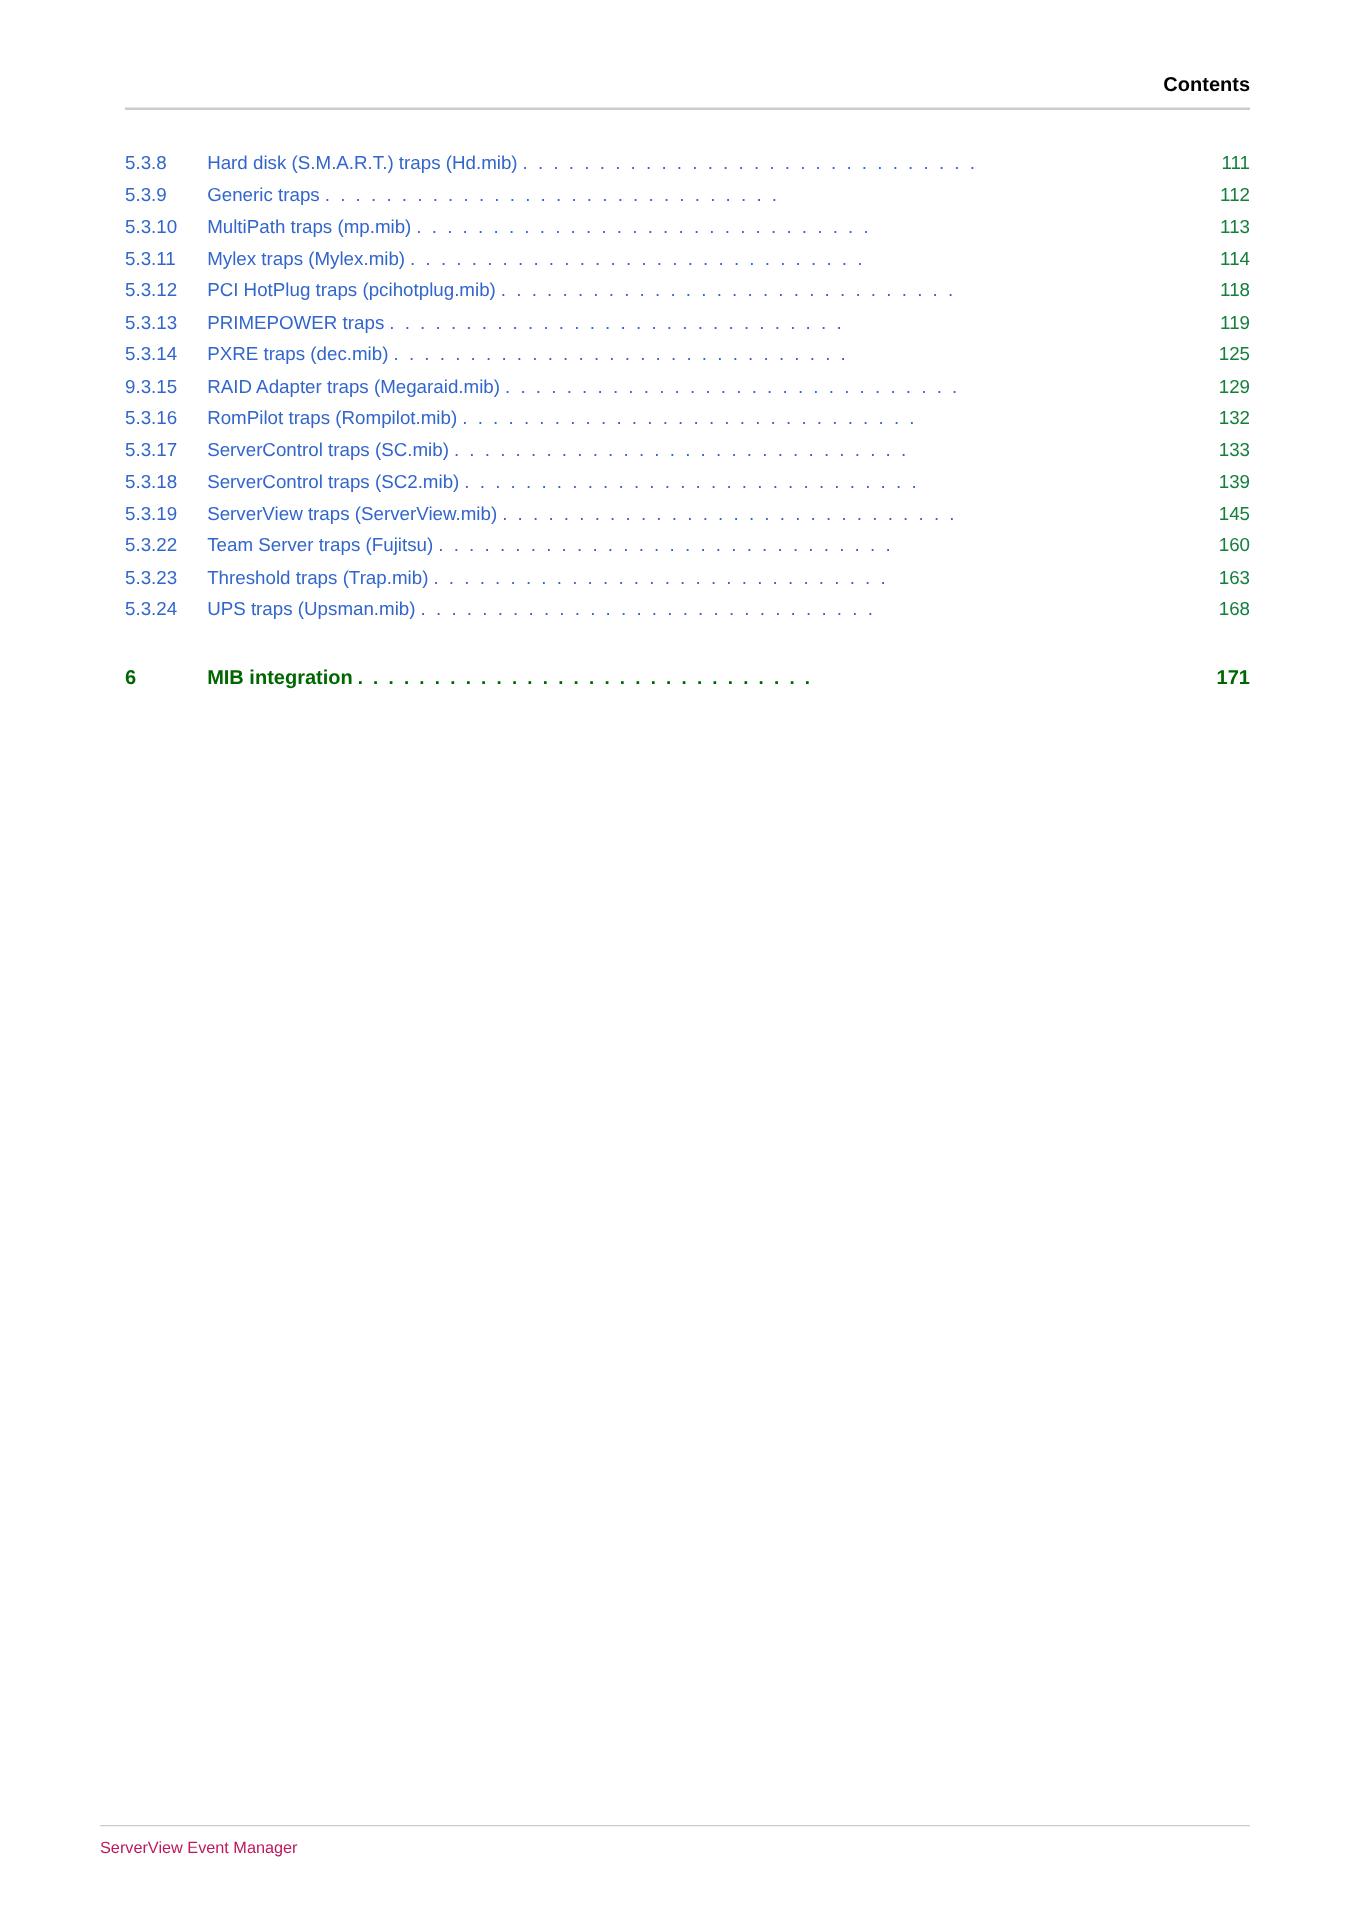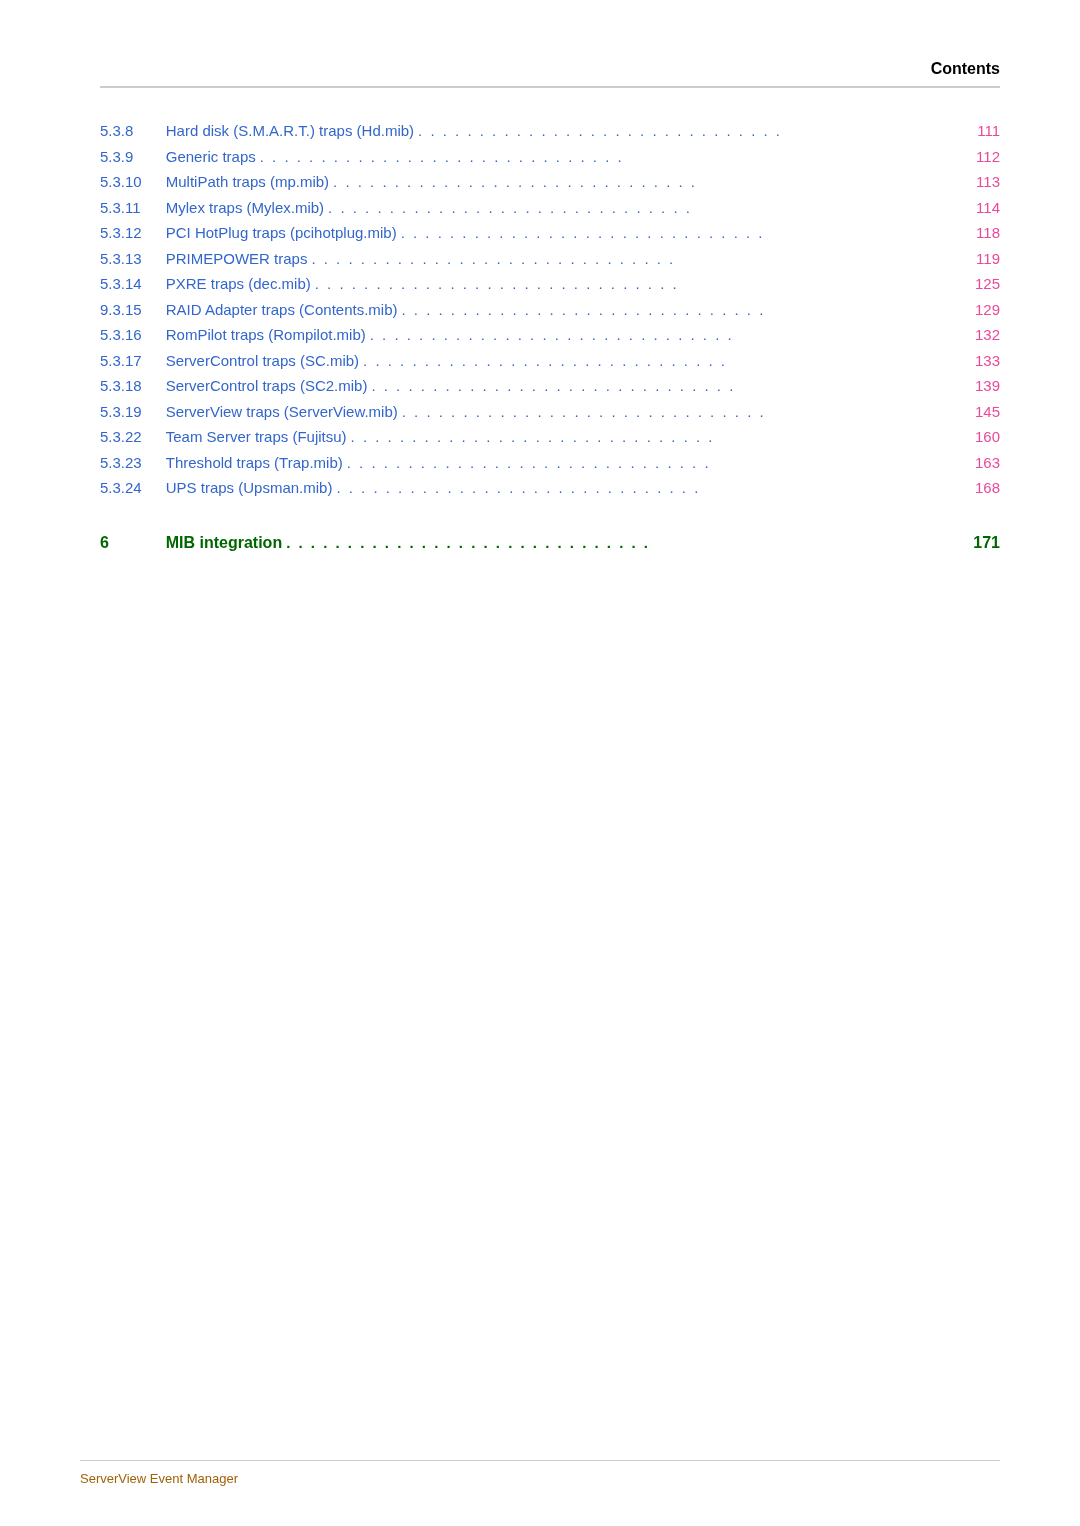--- a/index.html
+++ b/index.html
@@ -73,21 +73,21 @@
     .toc-dots {
       color: #3366cc;
       font-size: 15px;
       flex: 1;
       overflow: hidden;
       margin: 0 4px;
       letter-spacing: 2px;
     }
 
     .toc-page {
-      color: #ec4899;
+      color: #15803d;
       font-size: 15px;
       white-space: nowrap;
       flex-shrink: 0;
     }
 
     .section-row .toc-number {
       font-weight: bold;
       color: #006600;
       font-size: 16px;
     }
@@ -118,21 +118,21 @@
       position: absolute;
       bottom: 40px;
       left: 80px;
       right: 80px;
       border-top: 1px solid #cccccc;
       padding-top: 8px;
     }
 
     .footer-text {
       font-size: 13px;
-      color: #a16207;
+      color: #be185d;
     }
 
     .toc-cell {
       width: 100%;
     }
   </style>
 </head>
 <body>
 
 <div class="page">
@@ -210,21 +210,21 @@
               <span class="toc-label">PXRE traps (dec.mib)</span>
               <span class="toc-dots"> . . . . . . . . . . . . . . . . . . . . . . . . . . . . . . </span>
               <span class="toc-page">125</span>
             </div>
           </td>
         </tr>
         <tr>
           <td class="toc-number">9.3.15</td>
           <td class="toc-cell">
             <div class="toc-entry">
-              <span class="toc-label">RAID Adapter traps (Contents.mib)</span>
+              <span class="toc-label">RAID Adapter traps (Megaraid.mib)</span>
               <span class="toc-dots"> . . . . . . . . . . . . . . . . . . . . . . . . . . . . . . </span>
               <span class="toc-page">129</span>
             </div>
           </td>
         </tr>
         <tr>
           <td class="toc-number">5.3.16</td>
           <td class="toc-cell">
             <div class="toc-entry">
               <span class="toc-label">RomPilot traps (Rompilot.mib)</span>

